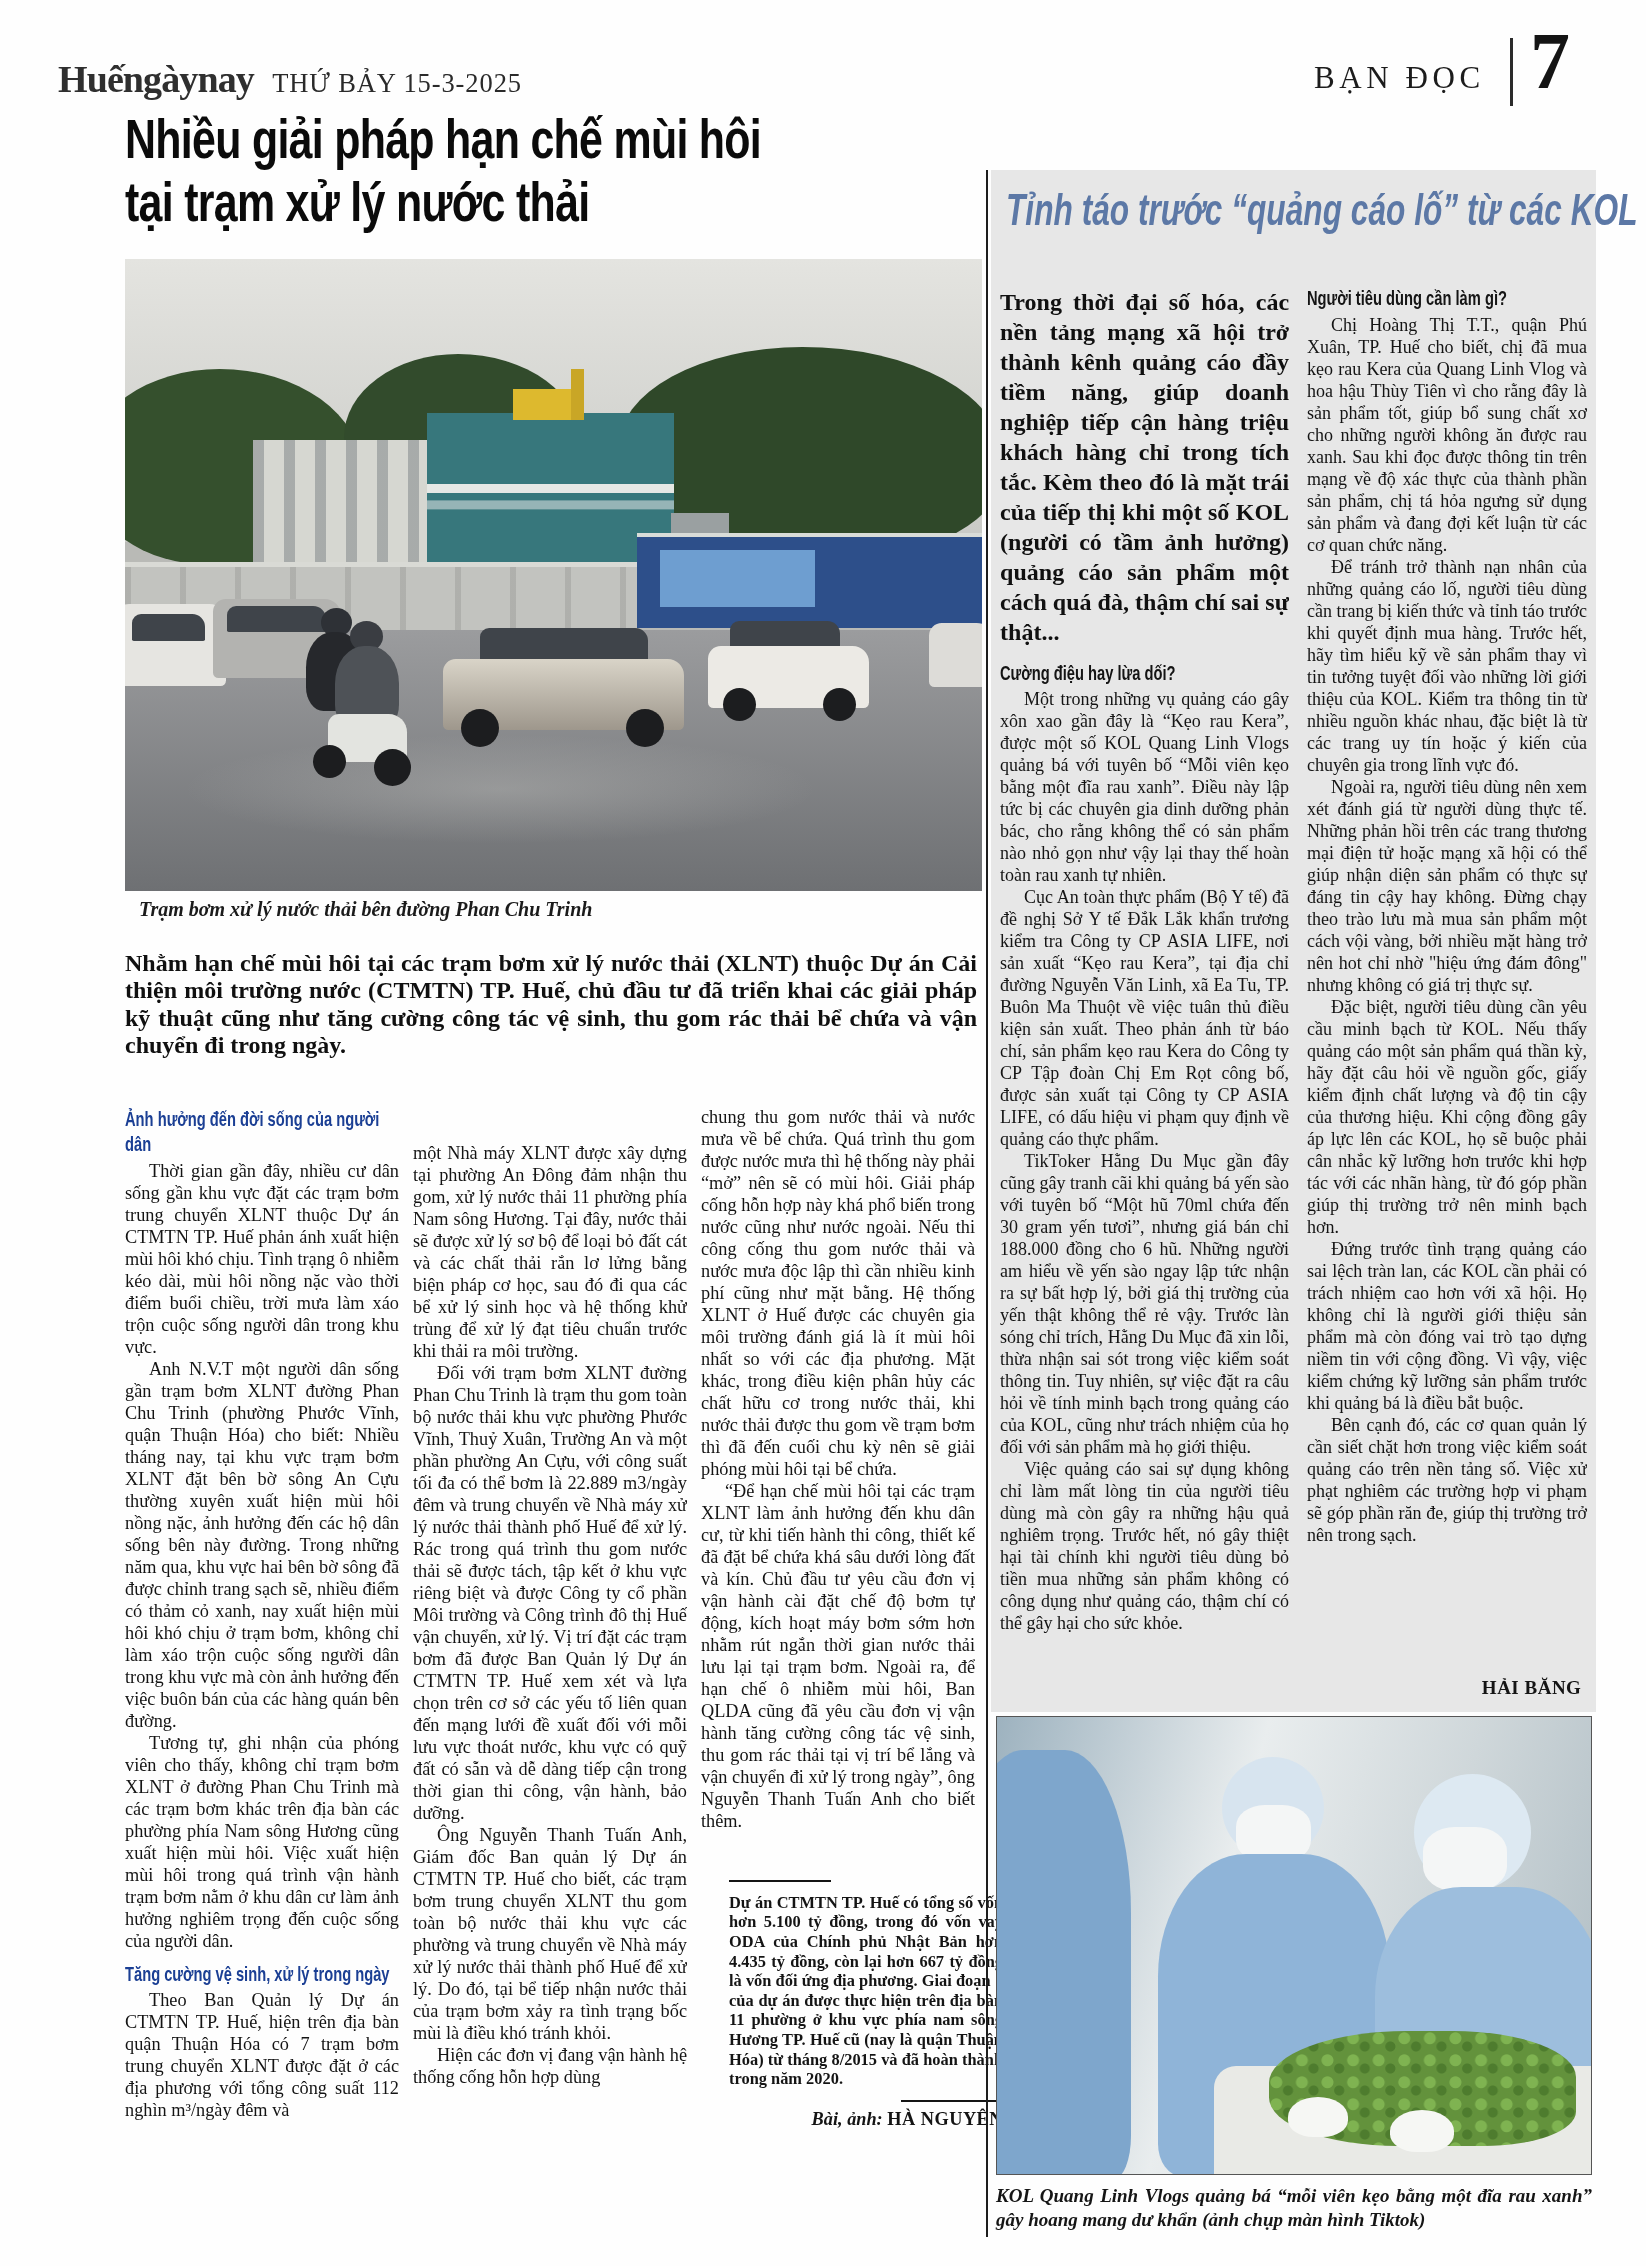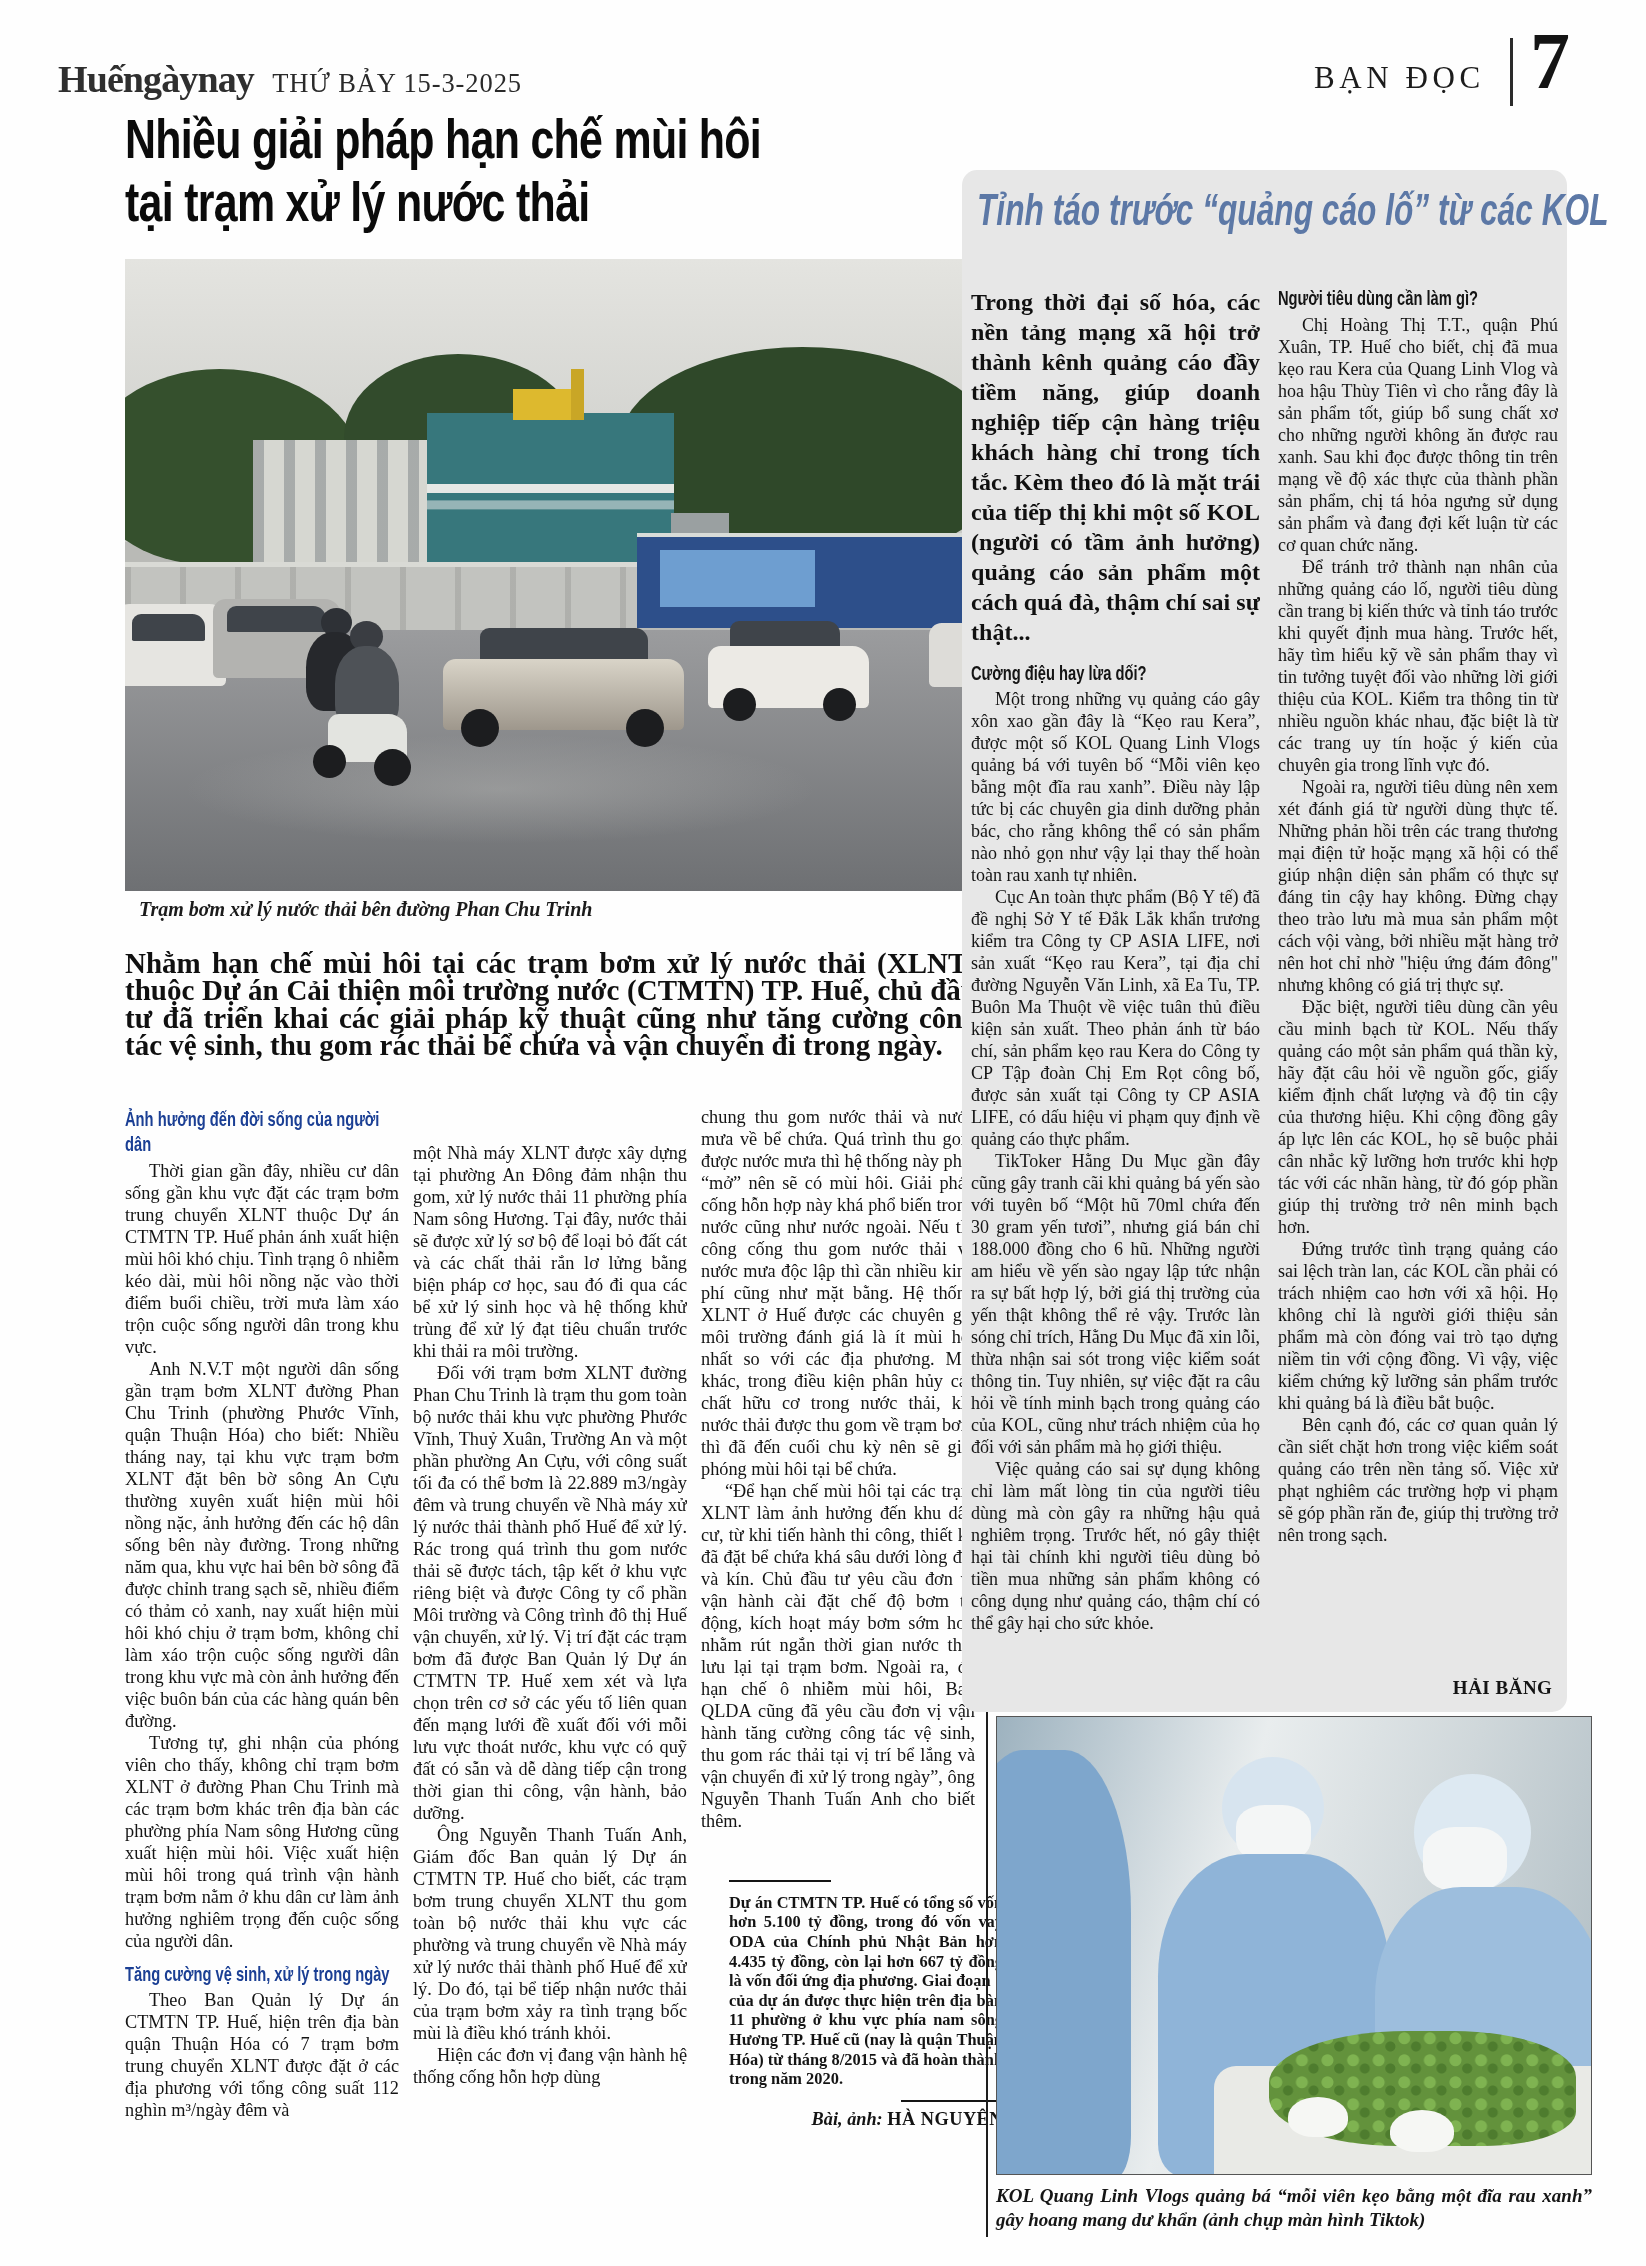--- a/index.html
+++ b/index.html
@@ -13,41 +13,41 @@
   .section-label{position:absolute;left:1314px;top:60px;font-size:31px;letter-spacing:4.6px;color:#1c1c1c;}
   .page-divider{position:absolute;left:1510px;top:38px;width:2.7px;height:68px;background:#2b2b2b;}
   .page-number{position:absolute;left:1530px;top:16.4px;font-size:80px;font-weight:700;color:#141414;}
 
   
   .headline{position:absolute;left:125px;top:108px;font-family:"Liberation Sans","DejaVu Sans",sans-serif;
             font-weight:700;font-size:55px;line-height:63px;color:#0b0b0b;white-space:nowrap;
             transform:scaleX(.78);transform-origin:0 0;letter-spacing:-0.9px;}
   .photo1{position:absolute;left:125px;top:259px;width:857px;height:632px;overflow:hidden;background:#b9bab6;}
   .caption1{position:absolute;left:139px;top:898px;width:841px;font-size:20px;font-weight:700;font-style:italic;color:#1b1b1b;}
-  .lead{position:absolute;left:125px;top:950px;width:852px;font-size:29px;line-height:27.4px;font-weight:700;text-align:justify;color:#101010;}
+  .lead{position:absolute;left:125px;top:950px;width:852px;font-size:24px;line-height:27.4px;font-weight:700;text-align:justify;color:#101010;}
 
   .col{position:absolute;top:1106px;width:274px;overflow:hidden;}
   .col p{margin:0;font-size:18.3px;line-height:22px;text-align:justify;}
   .col p.ind{text-indent:24px;}
   .subhead{font-family:"Liberation Sans","DejaVu Sans",sans-serif;font-weight:700;font-size:21px;line-height:25px;
            color:#1b3f94;width:143%;transform:scaleX(.70);transform-origin:0 0;margin:0 0 3.7px 0;}
   .subhead.mt{margin-top:9.1px;}
   .subhead.dark{color:#141414;}
 
   .noteblock{position:absolute;left:701px;top:1880px;width:274px;margin-left:28px;}
   .noterule{width:102px;height:1.8px;background:#141414;margin:0 0 11px 0;}
   .noterule.right{margin:11px 0 7.3px auto;}
   .notetext{font-size:16.4px;line-height:19.6px;font-weight:700;text-align:justify;margin:0;}
   .byline-main{text-align:right;font-size:18.3px;margin:0;}
   .byline-main .pre{font-weight:700;font-style:italic;}
   .byline-main .name{font-weight:700;letter-spacing:0.5px;}
 
   
   .vrule{position:absolute;left:986px;top:170px;width:1.8px;height:2067px;background:#1d1d1d;}
-  .kolblock{position:absolute;left:962px;top:170px;width:605px;height:1542px;background:#e7e7e7;border-radius:15px;}
+  .kolblock{position:absolute;left:991px;top:170px;width:605px;height:1542px;background:#e7e7e7;}
   .kol-headline{position:absolute;left:14.6px;top:14.6px;font-family:"Liberation Sans","DejaVu Sans",sans-serif;
                 font-weight:700;font-style:italic;font-size:44px;white-space:nowrap;color:#5c78a6;
                 transform:scaleX(.72);transform-origin:0 0;letter-spacing:0;}
   .kolcol{position:absolute;overflow:hidden;}
   .kolcol p{margin:0;font-size:18px;line-height:22px;text-align:justify;}
   .kolcol p.ind{text-indent:24px;}
   .kol-intro{font-size:24px !important;line-height:30px !important;font-weight:700;text-align:justify;color:#101010;margin:0 0 12.8px 0 !important;}
   .kol-byline{position:absolute;right:14.6px;bottom:12.8px;font-weight:700;font-size:19px;letter-spacing:0.5px;}
   .photo2{position:absolute;left:996px;top:1716px;width:596px;height:459px;overflow:hidden;background:#cdd5d9;border:0.9px solid #555;box-sizing:border-box;}
   .caption2{position:absolute;left:996px;top:2184px;width:596px;font-size:19px;line-height:24px;font-weight:700;font-style:italic;text-align:justify;color:#151515;}

